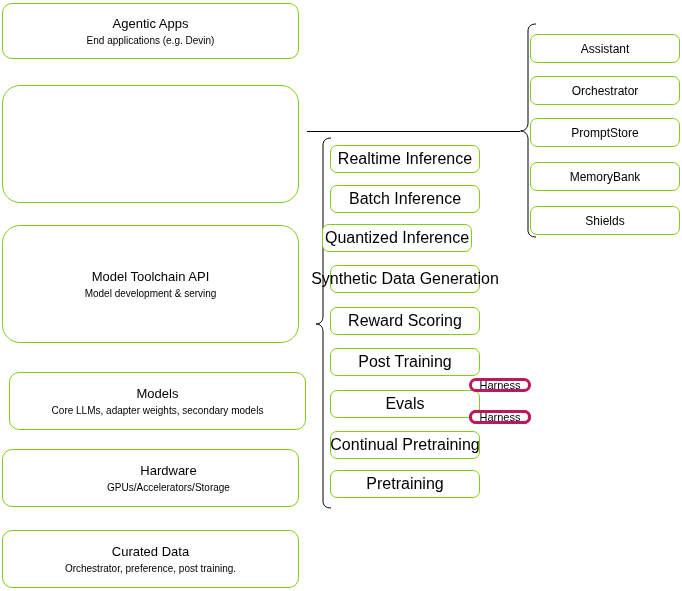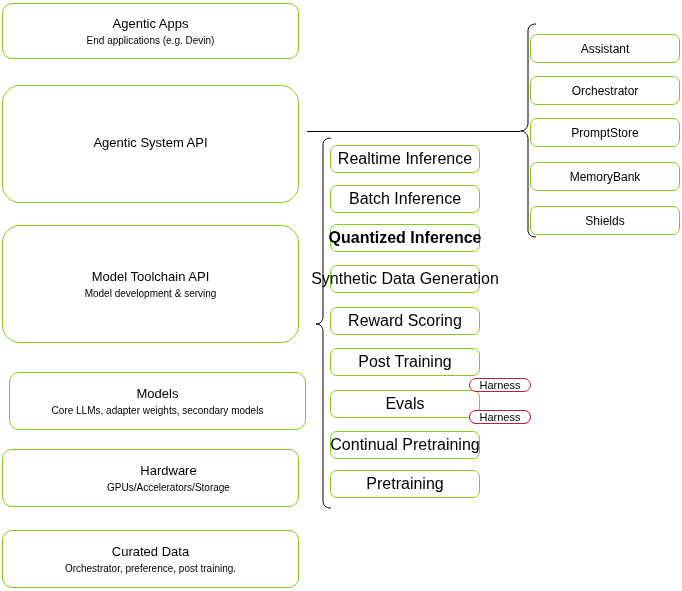--- a/index.html
+++ b/index.html
@@ -64,21 +64,21 @@
     height: 29px;
     border-radius: 7px;
     font-size: 12px;
     white-space: nowrap;
   }
   .pill {
     position: absolute;
     box-sizing: border-box;
     width: 62px;
     height: 14px;
-    border: 1px solid #be185d;
+    border: 3px solid #be185d;
     border-radius: 8px;
     background: #ffffff;
     display: flex;
     align-items: center;
     justify-content: center;
     font-size: 11px;
     line-height: 11px;
     white-space: nowrap;
     z-index: 2;
   }
@@ -93,21 +93,20 @@
     <path d="M331,138 C326,138 323,140.5 323,145 L323,316 C323,321 320.5,324 316,324 C320.5,324 323,327 323,332 L323,501 C323,505.5 326,508 331,508"></path>
     <path d="M536,24 C531,24 528,26.5 528,31 L528,123 C528,127.5 525,131 520.5,131 C525,131 528,134.5 528,139 L528,230 C528,234.5 531,237 536,237"></path>
   </svg>
 
   <div class="box stack-box" style="left:2px; top:3px; width:297px; height:56px; border-radius:10px;">
     <div class="title">Agentic Apps</div>
     <div class="subtitle">End applications (e.g. Devin)</div>
   </div>
 
   <div class="box stack-box" style="left:2px; top:85px; width:297px; height:118px; border-radius:18px;">
-    <div class="title">Agentic System API</div>
   </div>
 
   <div class="box stack-box" style="left:2px; top:225px; width:297px; height:118px; border-radius:18px;">
     <div class="title">Model Toolchain API</div>
     <div class="subtitle">Model development &amp; serving</div>
   </div>
 
   <div class="box stack-box" style="left:9px; top:372px; width:297px; height:58px; border-radius:10px;">
     <div class="title">Models</div>
     <div class="subtitle">Core LLMs, adapter weights, secondary models</div>
@@ -122,21 +121,21 @@
     <div class="title">Curated Data</div>
     <div class="subtitle">Orchestrator, preference, post training.</div>
   </div>
 
   <div class="box svc" style="left:330px; top:145px;">
     <span>Realtime Inference</span>
   </div>
   <div class="box svc" style="left:330px; top:185px;">
     <span>Batch Inference</span>
   </div>
-  <div class="box svc" style="left:330px; top:224px;font-weight:bold;">
+  <div class="box svc" style="left:322px; top:224px;">
     <span>Quantized Inference</span>
   </div>
   <div class="box svc" style="left:330px; top:265px;">
     <span>Synthetic Data Generation</span>
   </div>
   <div class="box svc" style="left:330px; top:307px;">
     <span>Reward Scoring</span>
   </div>
   <div class="box svc" style="left:330px; top:348px;">
     <span>Post Training</span>

